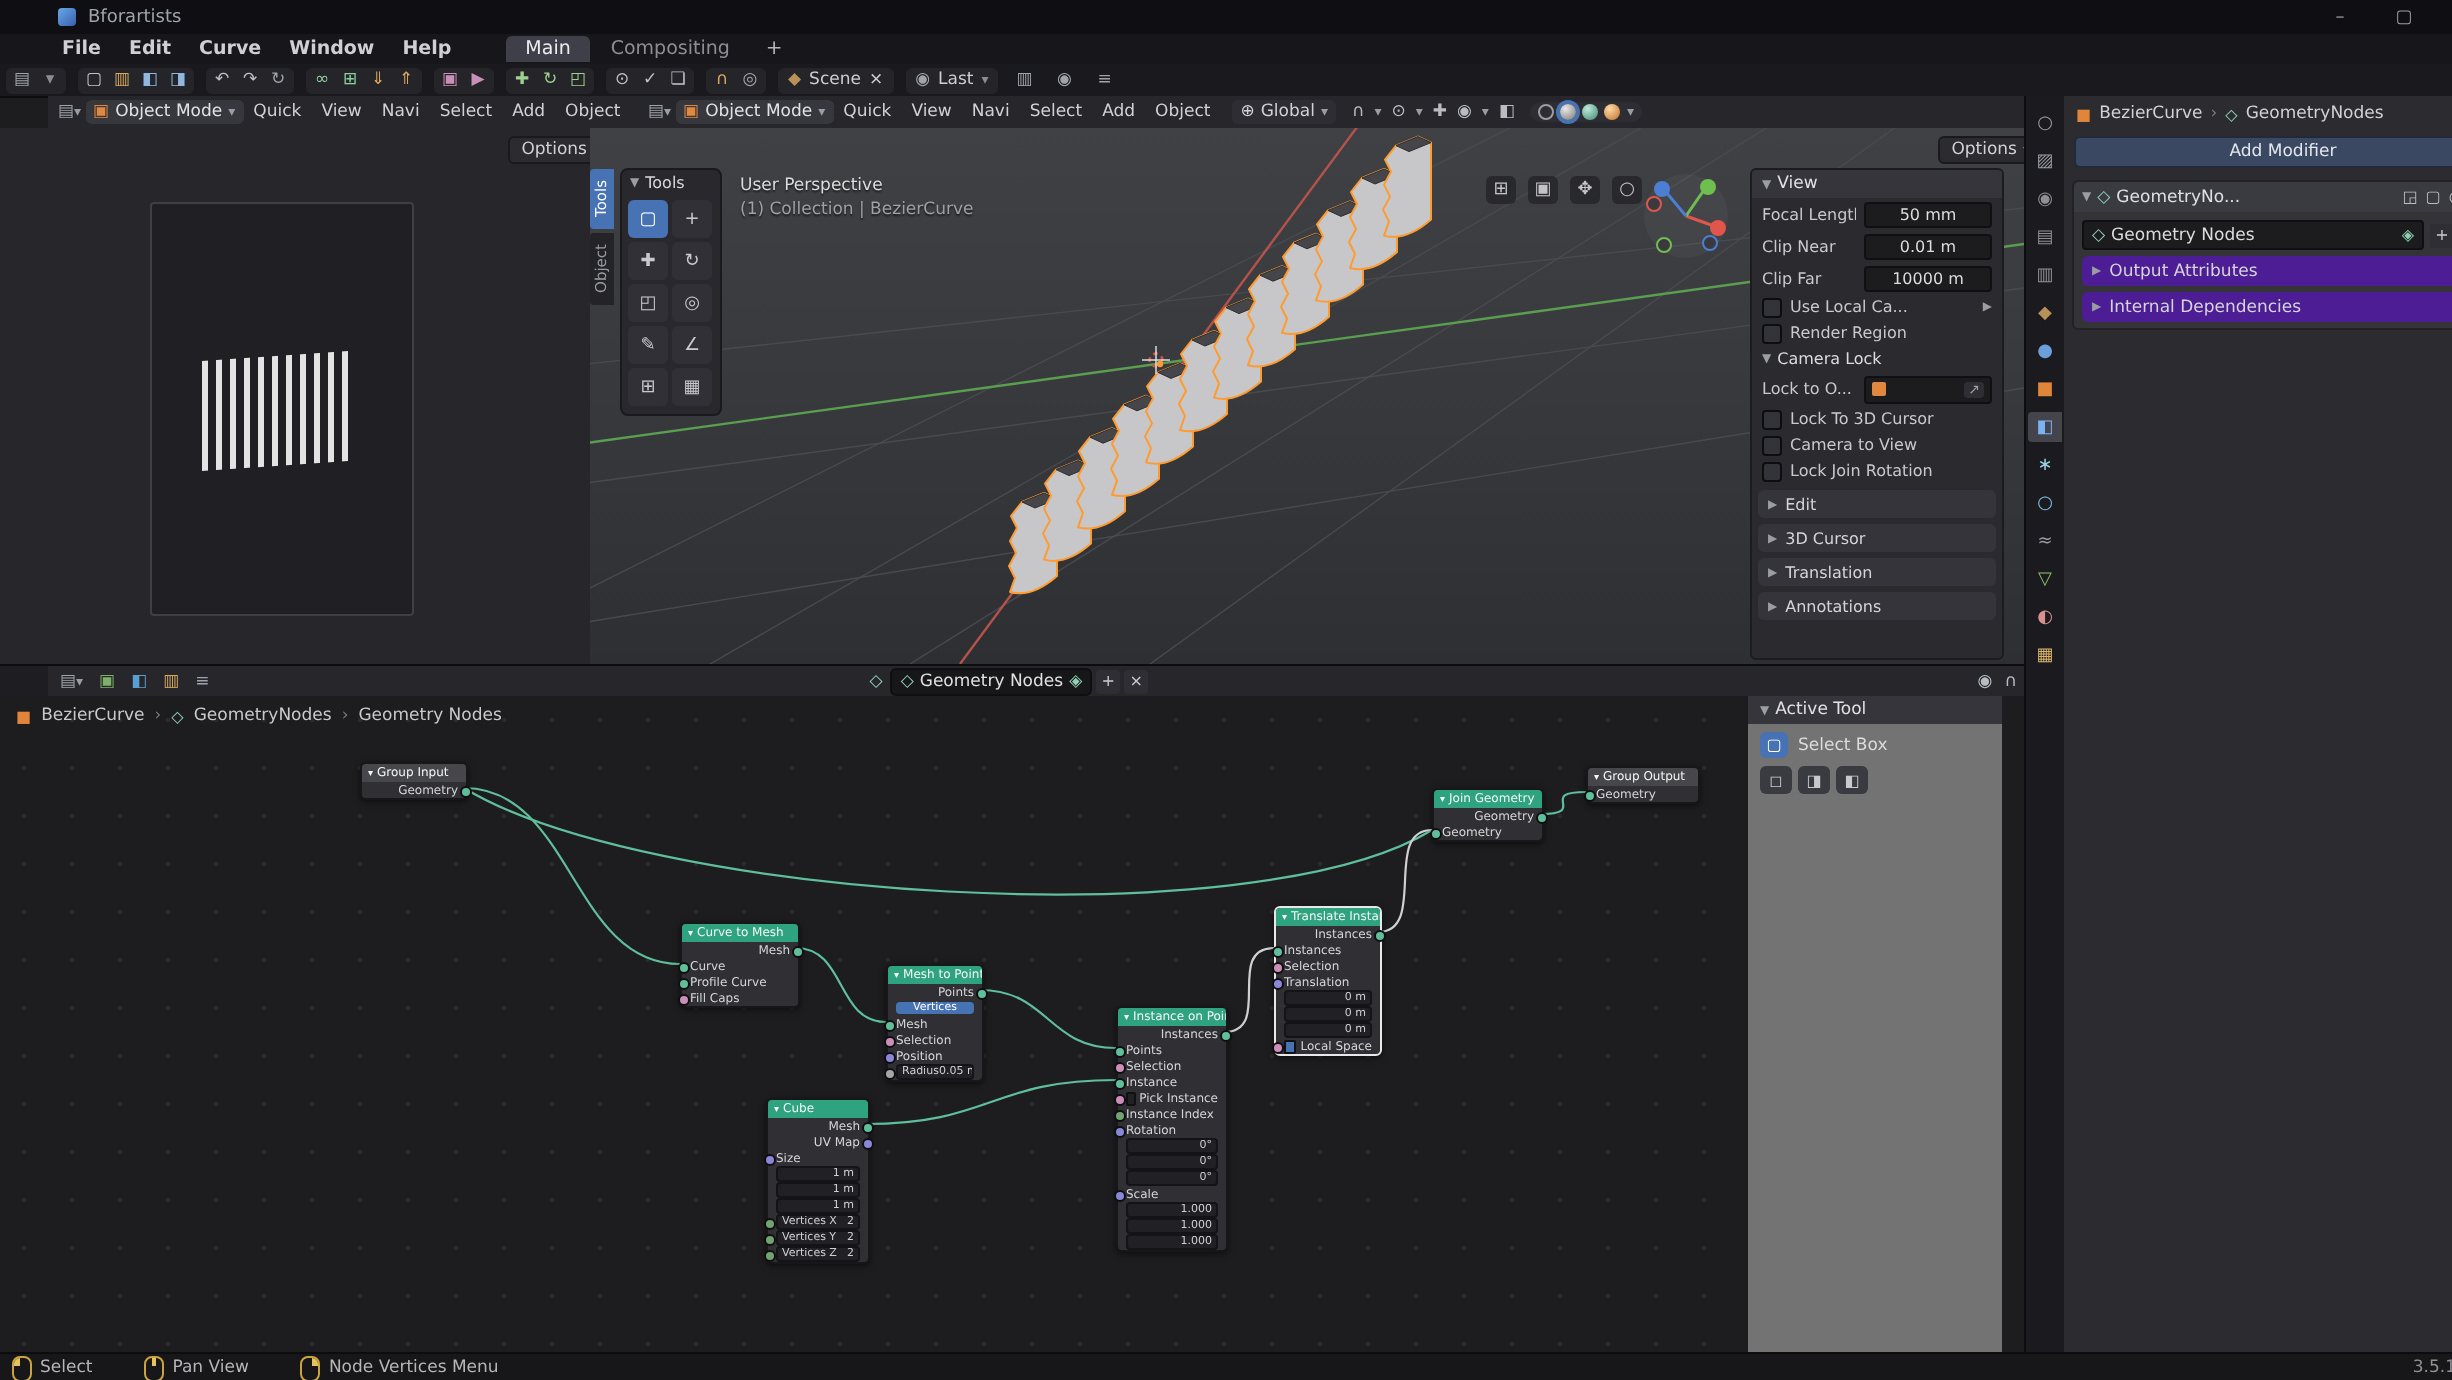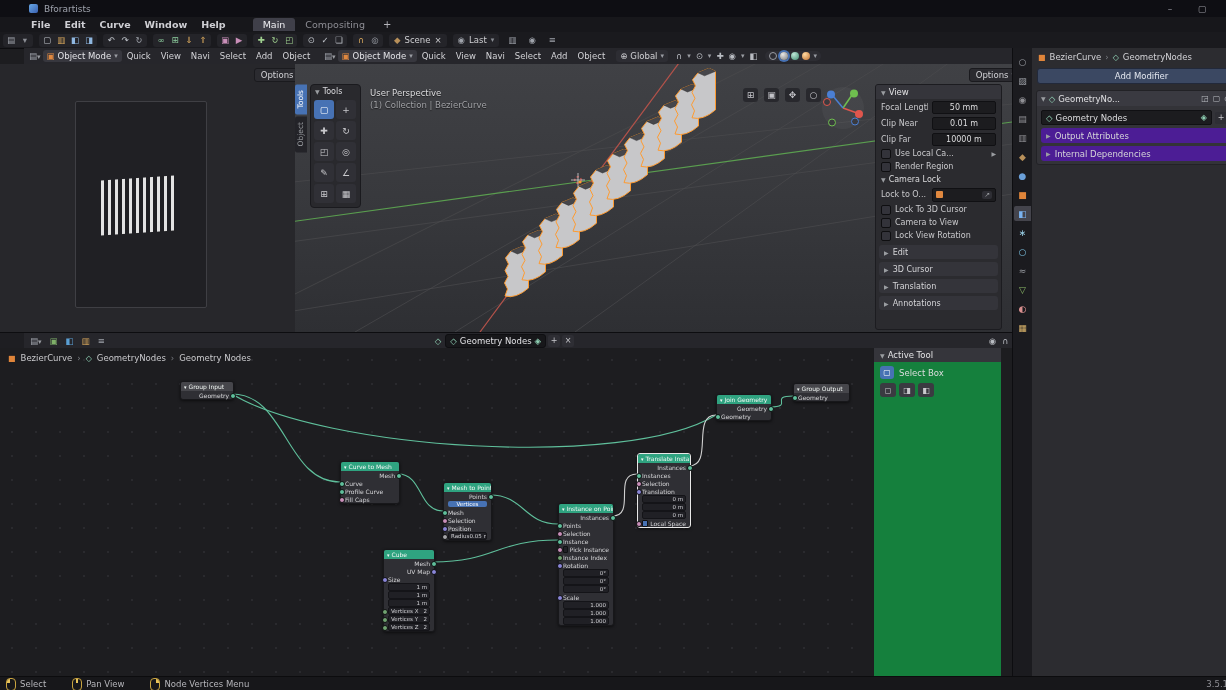--- a/index.html
+++ b/index.html
@@ -120,21 +120,21 @@
   .nrow.out{justify-content:flex-end;}
   .sock{position:absolute;width:4px;height:4px;border-radius:50%;border:1px solid #0e0e10;top:1.5px;}
   .sock.l{left:-2.5px;}
   .sock.r{right:-2.5px;}
   .fbox{flex:1;display:flex;justify-content:space-between;align-items:center;background:#202025;border:1px solid #141418;border-radius:2px;height:6.5px;padding:0 2px;color:#cfcfd3;font-size:5.5px;overflow:hidden;}
   .mbox{flex:1;background:#4772b4;border-radius:2px;height:6.5px;line-height:6.5px;text-align:center;color:#fff;font-size:5.5px;}
   .nchk{width:5px;height:5px;border-radius:1px;background:#202025;border:1px solid #101013;}
   .nchk.on{background:#4772b4;}
 
   
-  #at-panel{position:absolute;left:873px;top:15px;bottom:0;width:127px;background:#15803d;border-left:1px solid #1c1c20;font-size:8.5px;}
+  #at-panel{position:absolute;left:873px;top:15px;bottom:0;width:127px;background:#737373;border-left:1px solid #1c1c20;font-size:8.5px;}
   .at-header{display:flex;align-items:center;gap:3px;background:#35353b;color:#e2e2e4;padding:2px 6px;}
   .at-tool{display:flex;align-items:center;gap:5px;padding:4px 6px;color:#dcdcde;}
   .at-toolicon{width:14px;height:13px;display:flex;align-items:center;justify-content:center;background:#4772b4;border-radius:3px;color:#fff;font-size:8px;}
   .at-opts{display:flex;gap:3px;padding:0 6px;}
   .at-opt{width:16px;height:14px;display:flex;align-items:center;justify-content:center;background:#3a3a41;border-radius:3px;color:#c9c9cd;font-size:8px;}
 
   
   #props{left:1012px;top:48px;width:214px;height:628px;background:#2c2c30;border-left:1px solid #0d0d10;}
   #props-tabs{position:absolute;left:0;top:0;width:19px;bottom:0;background:#1b1b1f;display:flex;flex-direction:column;align-items:center;padding-top:6px;gap:4px;}
   .ptab{width:17px;height:15px;display:flex;align-items:center;justify-content:center;font-size:9px;border-radius:2px 0 0 2px;}
@@ -454,21 +454,21 @@
      <span class="chk-label">Lock To 3D Cursor</span>
 
    </div>
           <div class="np-row">
      <span class="chk"></span>
      <span class="chk-label">Camera to View</span>
 
    </div>
           <div class="np-row">
      <span class="chk"></span>
-     <span class="chk-label">Lock View Rotation</span>
+     <span class="chk-label">Lock Join Rotation</span>
 
    </div>
         </div>
       <div id="np-collapsed">
           <div class="np-collapsed">
      <span class="tri">▶</span>
             <span>Edit</span>
    </div>
           <div class="np-collapsed">
      <span class="tri">▶</span>

